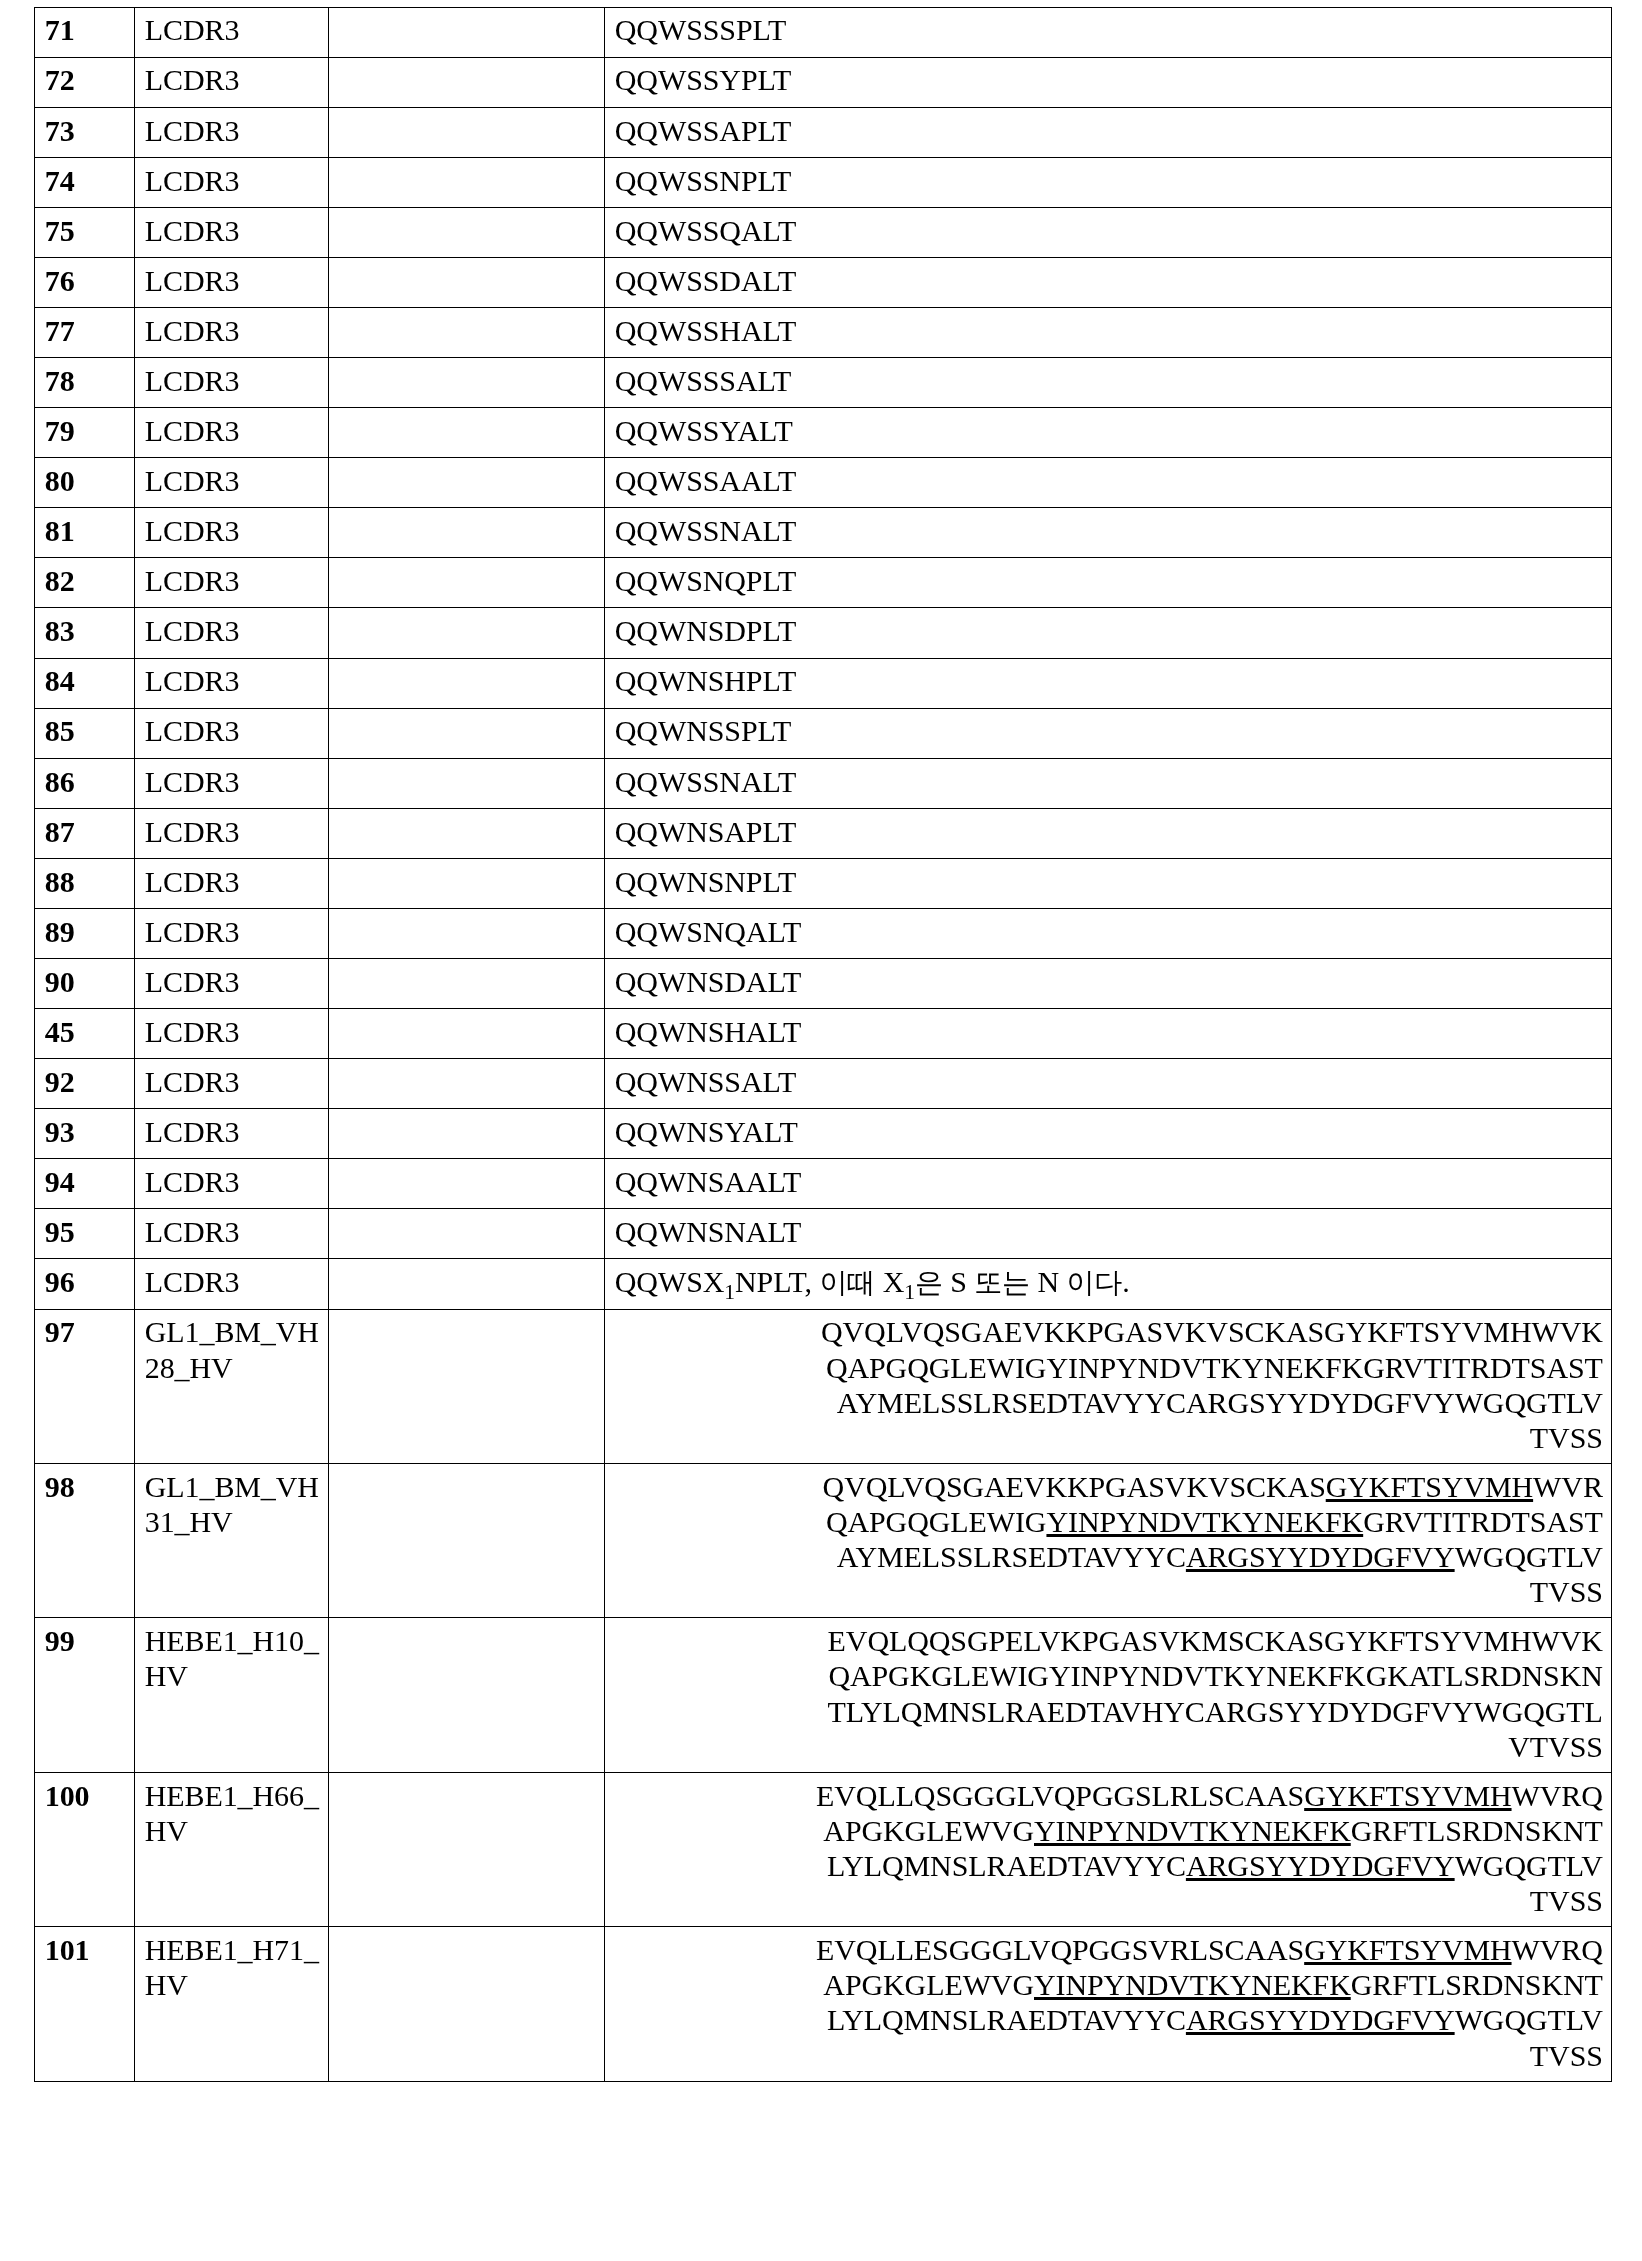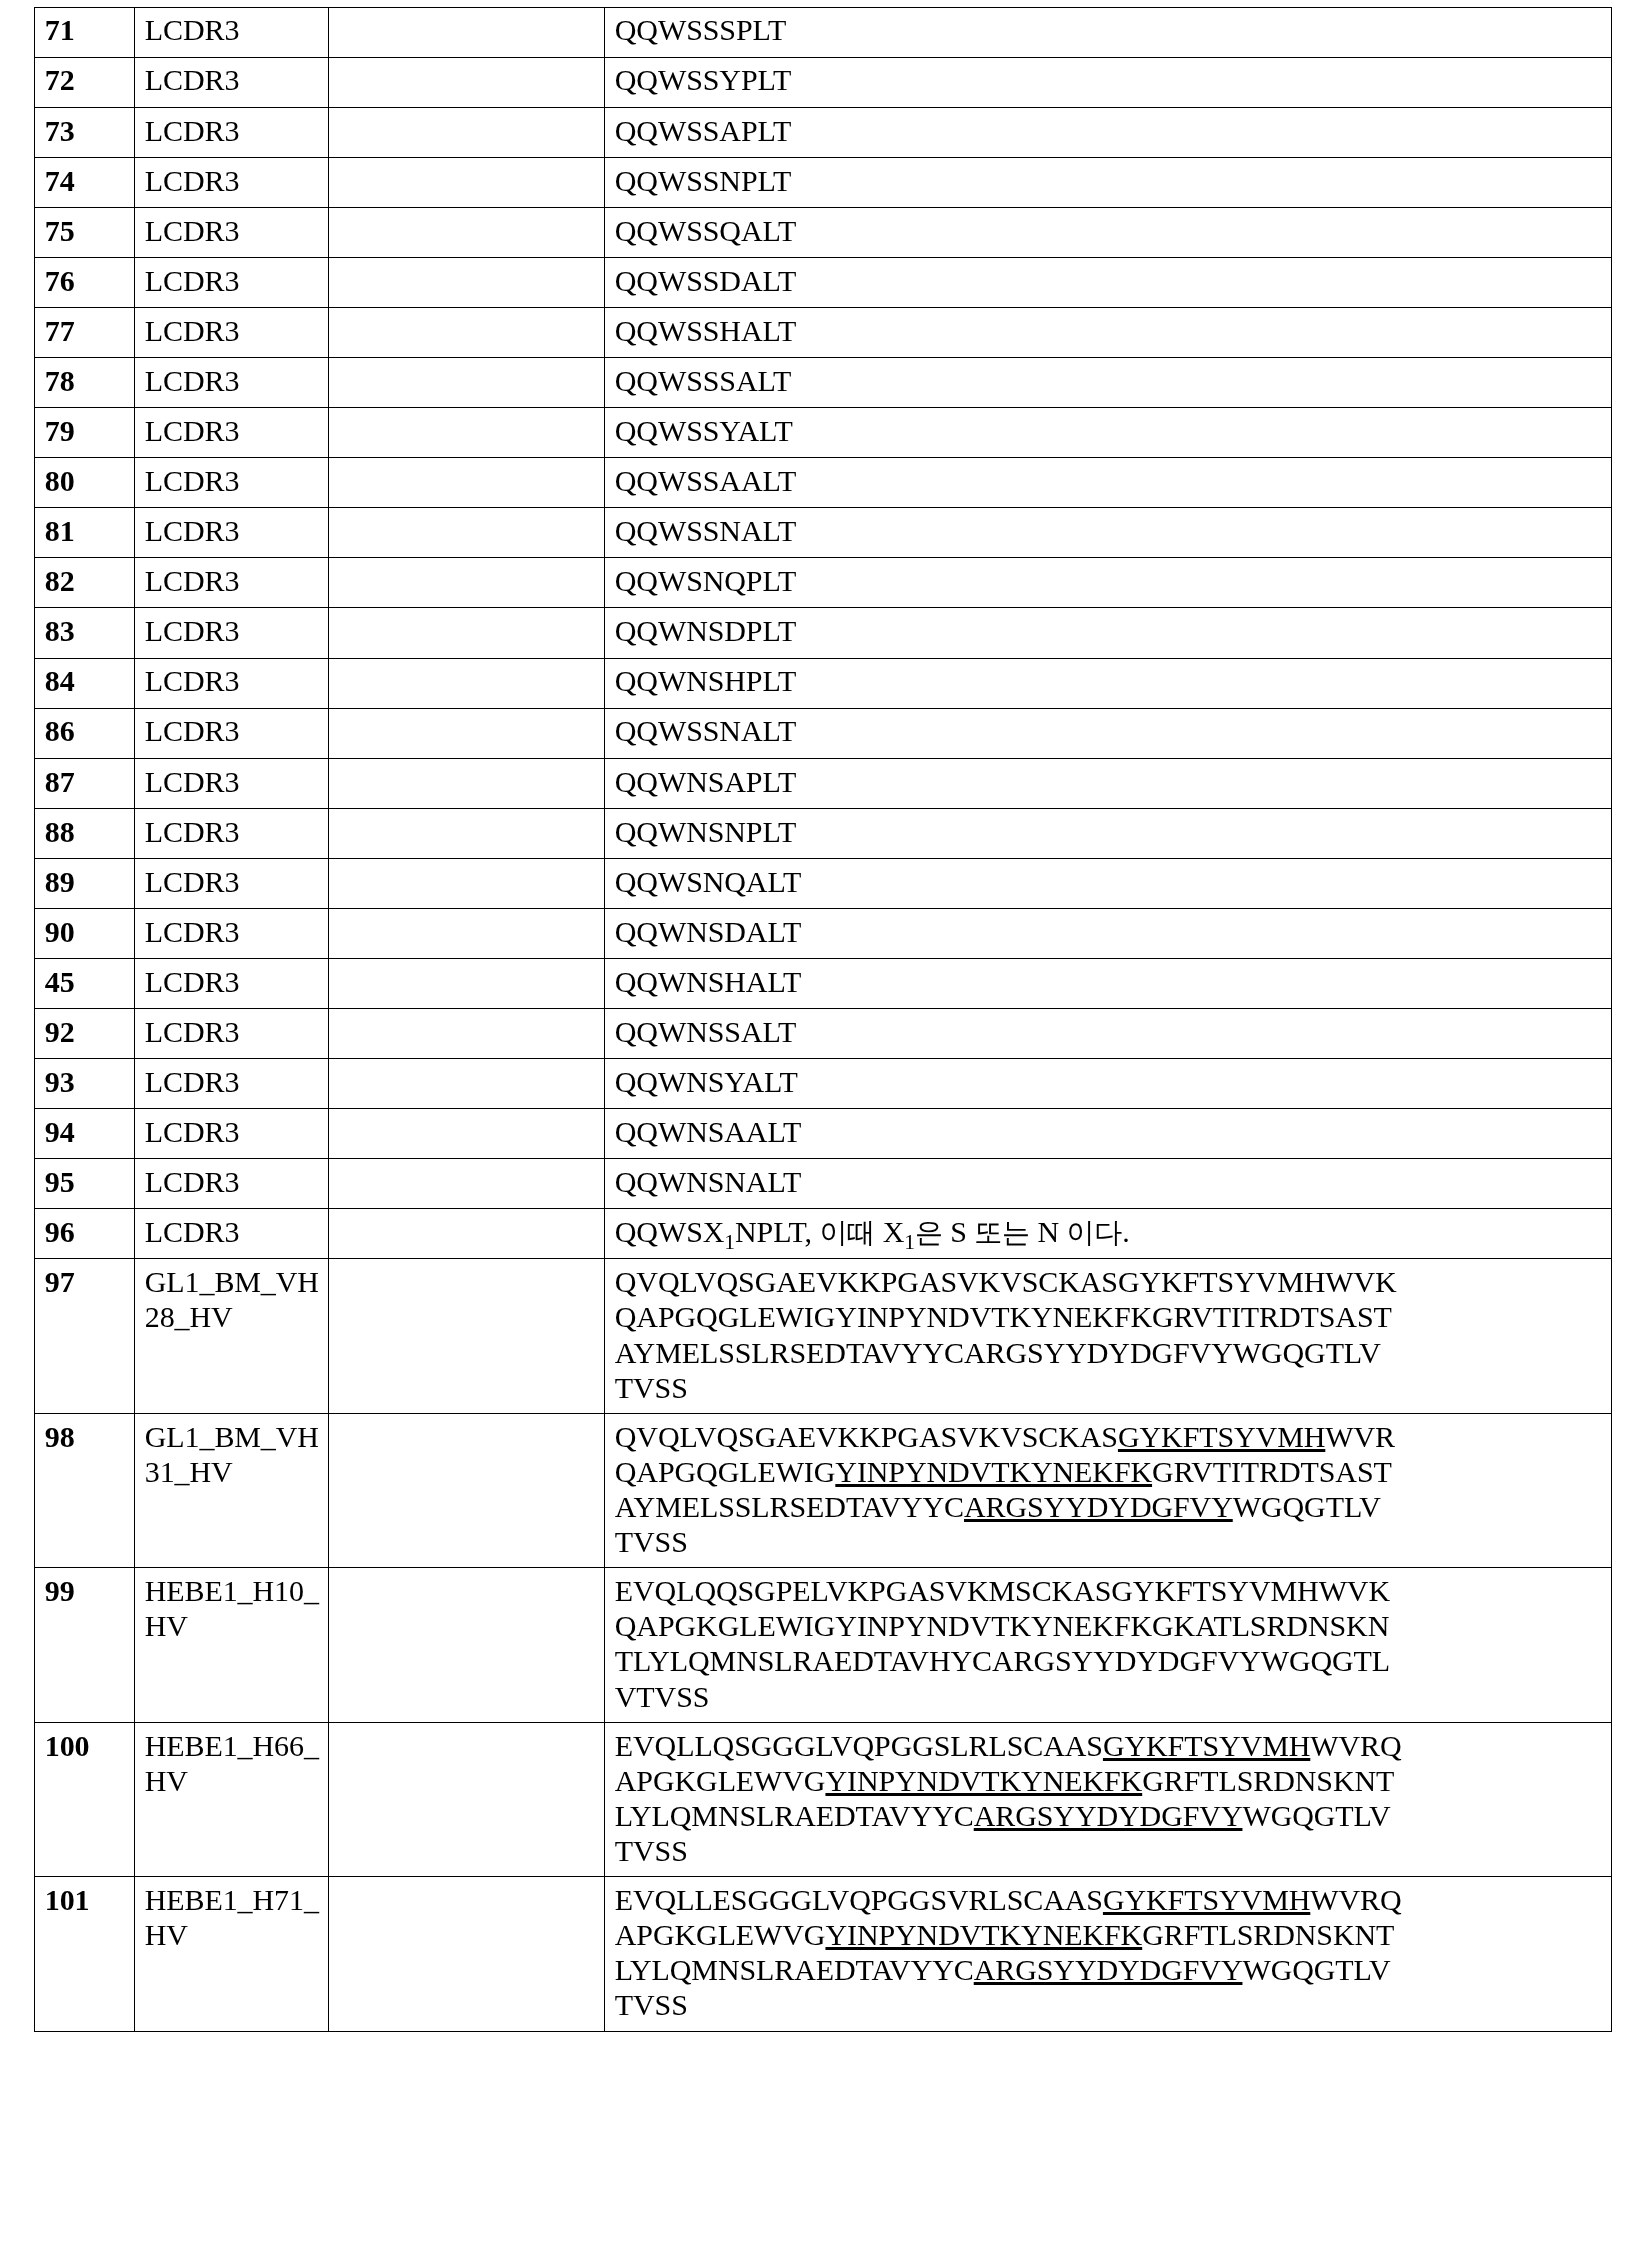--- a/index.html
+++ b/index.html
@@ -70,20 +70,21 @@
     font-size: 0.72em;
     vertical-align: sub;
     line-height: 0;
   }
   .kr {
     font-family: Liberation Serif, serif;
     font-size: 28px;
   }
   .seqlines {
     display: block;
+    text-align: right;
   }
   .seqlines span.ln {
     display: block;
     white-space: nowrap;
   }
 </style>
 </head>
 <body>
 
 <div id="page">
@@ -173,20 +174,26 @@
           <td class="blank"></td>
           <td class="seq">QQWNSDPLT</td>
         </tr>
         <tr class="short">
           <td class="num">84</td>
           <td class="name">LCDR3</td>
           <td class="blank"></td>
           <td class="seq">QQWNSHPLT</td>
         </tr>
         <tr class="short">
+          <td class="num">85</td>
+          <td class="name">LCDR3</td>
+          <td class="blank"></td>
+          <td class="seq">QQWNSSPLT</td>
+        </tr>
+        <tr class="short">
           <td class="num">86</td>
           <td class="name">LCDR3</td>
           <td class="blank"></td>
           <td class="seq">QQWSSNALT</td>
         </tr>
         <tr class="short">
           <td class="num">87</td>
           <td class="name">LCDR3</td>
           <td class="blank"></td>
           <td class="seq">QQWNSAPLT</td>

